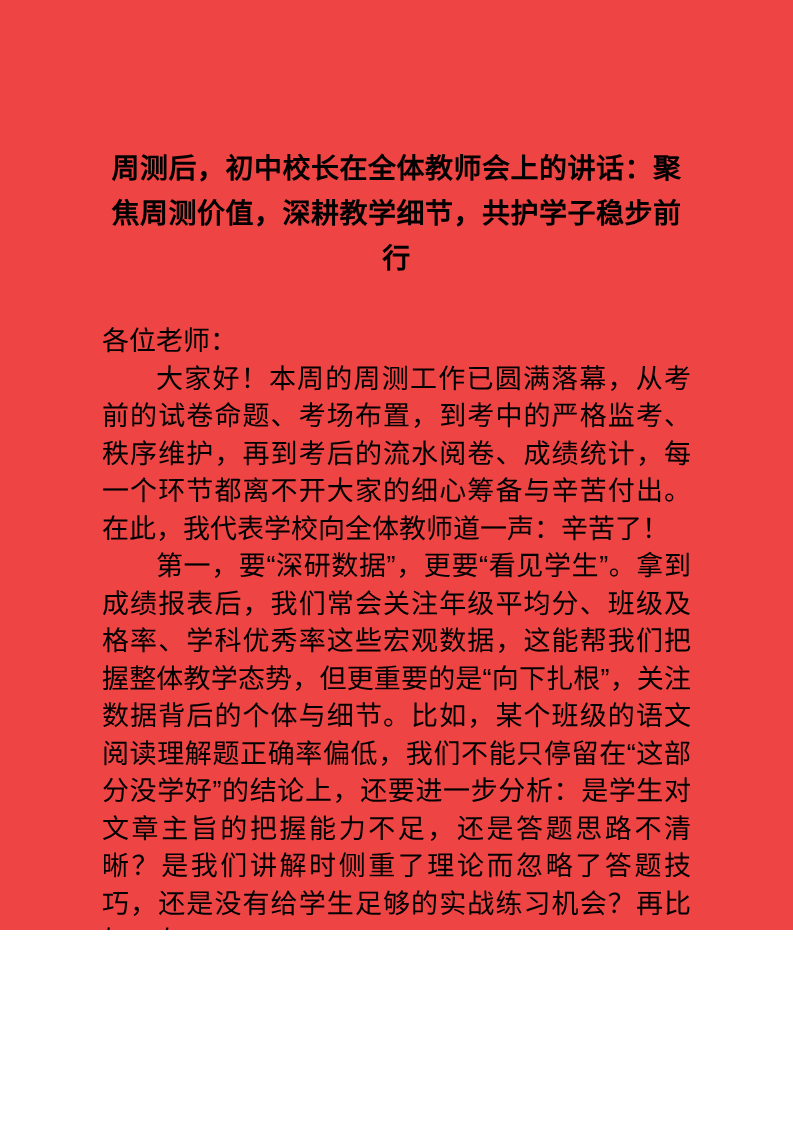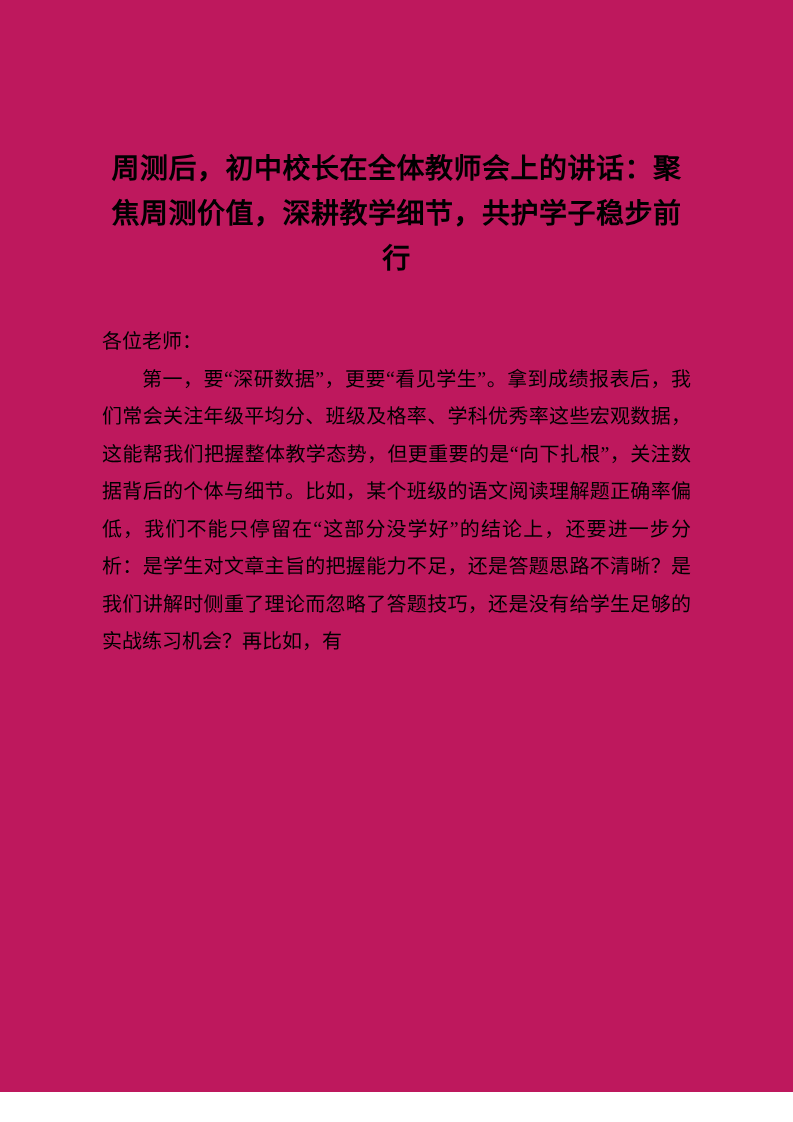--- a/index.html
+++ b/index.html
@@ -3,41 +3,41 @@
 <meta charset="utf-8">
 <style>
   html, body {
     margin: 0;
     padding: 0;
     background: #ffffff;
   }
   .page {
     position: relative;
     width: 793px;
-    height: 1092px;
+    height: 930px;
     margin: 0 auto;
-    background: #be185d;
+    background: #ef4444;
     box-sizing: border-box;
     padding: 146px 102px 0 102px;
     color: #000000;
     overflow: hidden;
   }
   .doc-title {
     margin: 0 0 42px 0;
     font-family: "Liberation Sans", "DejaVu Sans", sans-serif;
     font-weight: bold;
     font-size: 28px;
     line-height: 45px;
     text-align: center;
     color: #000000;
     letter-spacing: 0.5px;
   }
   .doc-body {
-    font-family: Liberation Serif, serif;
-    font-size: 20px;
+    font-family: Liberation Sans, sans-serif;
+    font-size: 27px;
     line-height: 37.5px;
     color: #000000;
   }
   .salutation {
     margin: 0;
     text-indent: 0;
   }
   .body-para {
     margin: 0;
     text-indent: 2em;
@@ -45,15 +45,16 @@
     text-justify: inter-ideograph;
   }
 </style>
 </head>
 <body>
 
 <div class="page">
   <h1 class="doc-title">周测后，初中校长在全体教师会上的讲话：聚焦周测价值，深耕教学细节，共护学子稳步前行</h1>
   <div class="doc-body">
     <p class="doc-body salutation">各位老师：</p>
+    <p class="doc-body body-para">大家好！本周的周测工作已圆满落幕，从考前的试卷命题、考场布置，到考中的严格监考、秩序维护，再到考后的流水阅卷、成绩统计，每一个环节都离不开大家的细心筹备与辛苦付出。在此，我代表学校向全体教师道一声：辛苦了！</p>
     <p class="doc-body body-para">第一，要“深研数据”，更要“看见学生”。拿到成绩报表后，我们常会关注年级平均分、班级及格率、学科优秀率这些宏观数据，这能帮我们把握整体教学态势，但更重要的是“向下扎根”，关注数据背后的个体与细节。比如，某个班级的语文阅读理解题正确率偏低，我们不能只停留在“这部分没学好”的结论上，还要进一步分析：是学生对文章主旨的把握能力不足，还是答题思路不清晰？是我们讲解时侧重了理论而忽略了答题技巧，还是没有给学生足够的实战练习机会？再比如，有</p>
   </div>
 </div>
 
 </body></html>

